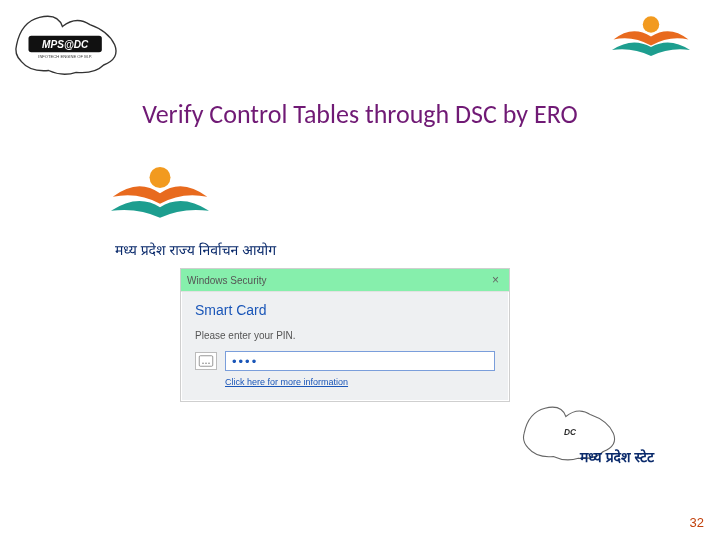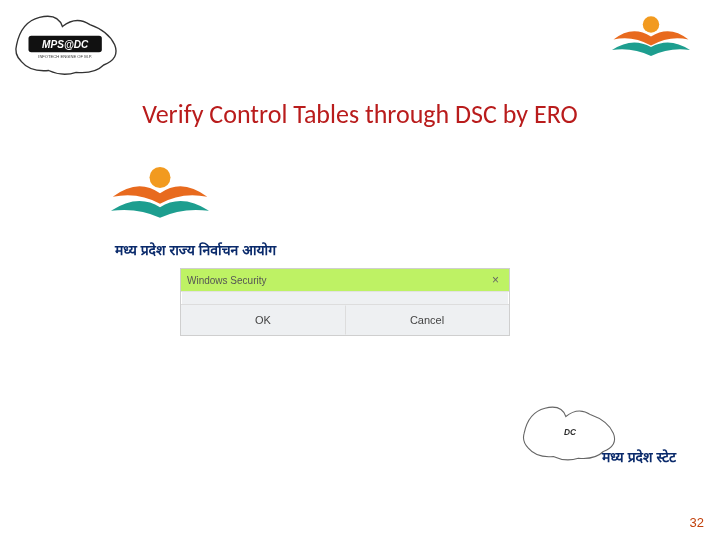--- a/index.html
+++ b/index.html
@@ -22,53 +22,53 @@
     height: 70px;
   }
   .sec-logo-sm {
     width: 110px;
     height: 60px;
   }
   .page-title {
     text-align: center;
     font-size: 26px;
     font-weight: 400;
-    color: #b91c1c;
+    color: #701a75;
     margin-top: 20px;
     font-family: Calibri, "Segoe UI", Arial, sans-serif;
   }
   .left-block {
     margin-top: 30px;
     margin-left: 95px;
   }
   .sec-logo-mid { width: 130px; height: 70px; }
   .hindi-1 {
     font-size: 14px;
-    font-weight: 700;
+    font-weight: 400;
     color: #0a2a6b;
     margin-top: 10px;
     margin-left: 20px;
   }
   .dialog {
     position: absolute;
     left: 180px;
     top: 268px;
     width: 330px;
     background: #eef0f2;
     border: 1px solid #cfcfcf;
     font-size: 11px;
     color: #333;
     box-shadow: 0 0 0 1px #fff inset;
   }
   .dlg-titlebar {
     display: flex;
     justify-content: space-between;
     align-items: center;
     padding: 4px 6px;
-    background: #bef264;
+    background: #86efac;
     border-bottom: 1px solid #e2e2e2;
     font-size: 10px;
     color: #555;
   }
   .dlg-close { font-size: 12px; color: #666; padding: 0 4px; }
   .dlg-body { padding: 10px 14px 14px 14px; }
   .dlg-heading { font-size: 14px; color: #1a56b8; margin-bottom: 12px; }
   .dlg-sub { font-size: 10px; color: #555; margin-bottom: 10px; }
   .pin-row { display: flex; align-items: center; gap: 8px; margin-bottom: 6px; }
   .pin-icon {
@@ -99,21 +99,21 @@
     text-align: center;
     padding: 8px 0;
     font-size: 11px;
     color: #444;
     background: #eef0f2;
     border: 1px solid transparent;
   }
   .dlg-btn + .dlg-btn { border-left: 1px solid #ddd; }
   .right-block {
     position: absolute;
-    left: 346px;
+    left: 324px;
     top: 448px;
     text-align: left;
   }
   .hindi-2 {
     font-size: 14px;
     font-weight: 700;
     color: #0a2a6b;
     line-height: 1.35;
     text-align: right;
     width: 330px;
@@ -166,23 +166,35 @@
     </svg>
   </div>
   <div class="hindi-1">मध्य प्रदेश राज्य निर्वाचन आयोग</div>
 </div>
 
 <div class="dialog">
   <div class="dlg-titlebar">
     <span>Windows Security</span>
     <span class="dlg-close">×</span>
   </div>
-  <div class="dlg-btnrow">
-    <div class="dlg-btn">OK</div>
-    <div class="dlg-btn">Cancel</div>
+  <div class="dlg-body">
+    <div class="dlg-heading">Smart Card</div>
+    <div class="dlg-sub">Please enter your PIN.</div>
+    <div class="pin-row">
+      <div class="pin-icon">
+        <svg viewBox="0 0 20 16" width="16" height="12">
+          <rect x="1" y="1" width="18" height="14" rx="1.5" fill="none" stroke="#777" stroke-width="1"></rect>
+          <circle cx="6" cy="11" r="1" fill="#777"></circle>
+          <circle cx="10" cy="11" r="1" fill="#777"></circle>
+          <circle cx="14" cy="11" r="1" fill="#777"></circle>
+        </svg>
+      </div>
+      <div class="pin-field">••••</div>
+    </div>
+    <div class="pin-link">Click here for more information</div>
   </div>
 </div>
 
 <div class="mpsedc-logo-right">
   <svg viewBox="0 0 120 76" width="100" height="65">
     <path d="M5 40 Q10 15 30 10 Q50 5 55 20 Q70 8 85 18 Q105 25 112 40 Q118 55 100 62 Q90 72 70 70 Q55 75 40 68 Q20 70 10 58 Q2 50 5 40 Z" fill="none" stroke="#555" stroke-width="1.3"></path>
     <text x="60" y="42" text-anchor="middle" font-family="Arial" font-size="10" font-weight="800" font-style="italic" fill="#111">DC</text>
   </svg>
 </div>
 

